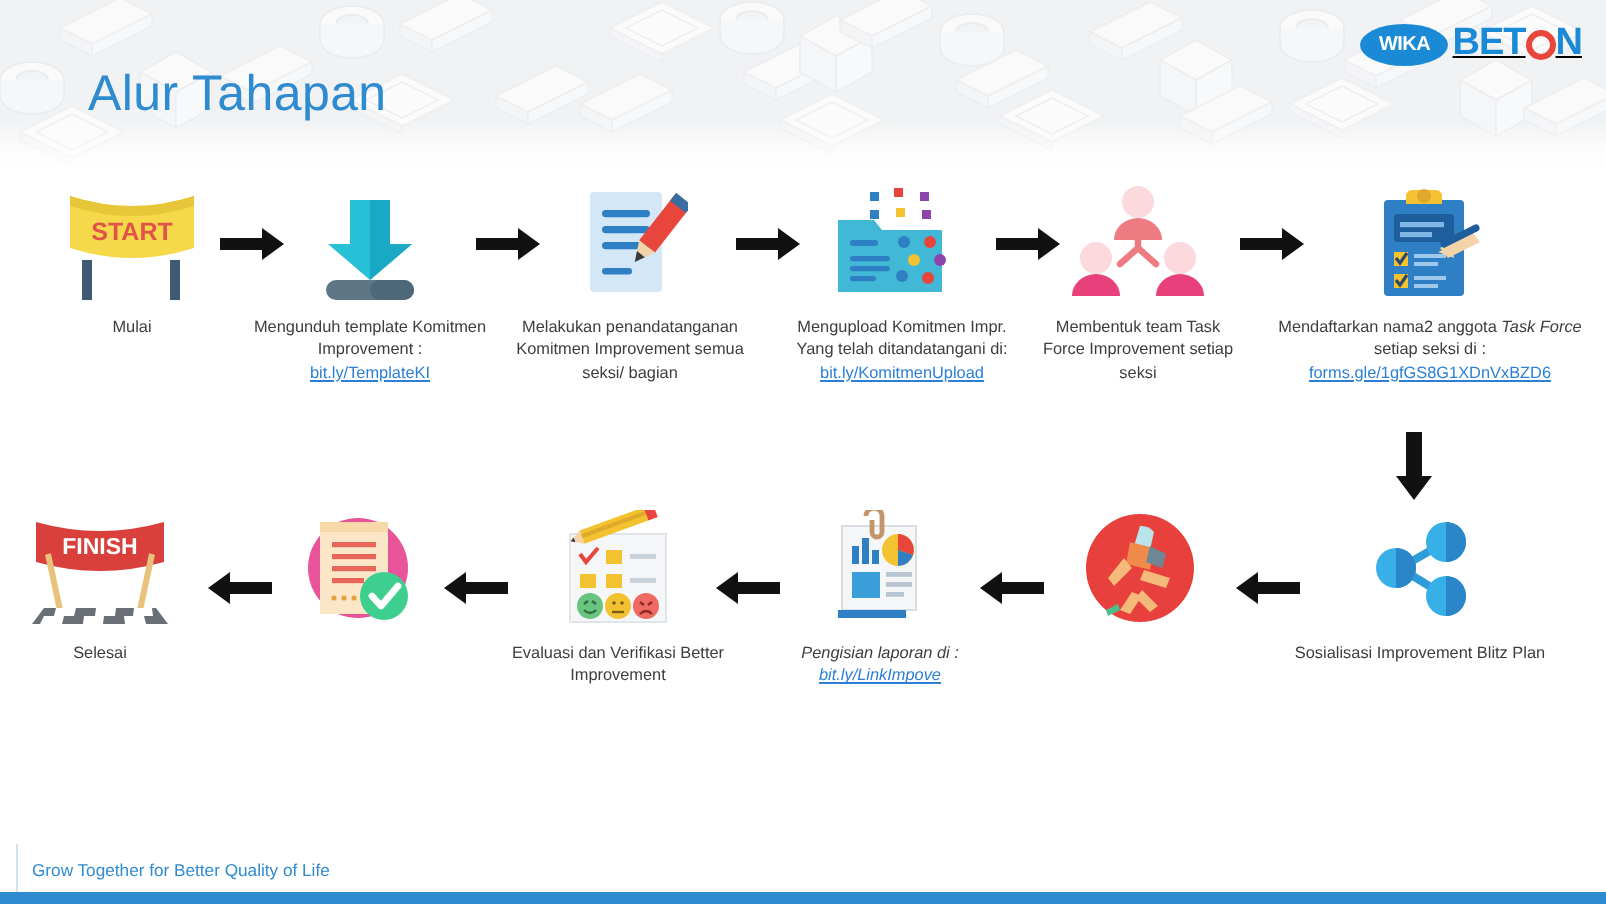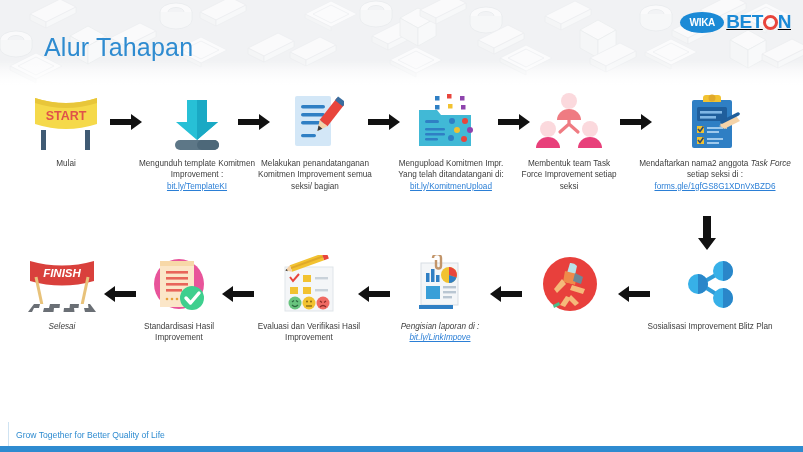--- a/index.html
+++ b/index.html
@@ -222,21 +222,21 @@
       </div>
       <div class="step-label">Mulai</div>
     </div>
 
     <div class="arrow" style="left:110px; top:26px;">
       <svg width="32" height="16" viewBox="0 0 32 16">
           <path d="M0 5 L21 5 L21 0 L32 8 L21 16 L21 11 L0 11 Z" fill="#111111"></path>
         </svg>
     </div>
 
-    <div class="step" style="left:124px; top:2px; width:122px;margin-left:12px;">
+    <div class="step" style="left:124px; top:2px; width:122px;">
       <div class="step-icon">
         <svg width="58" height="58" viewBox="0 0 58 58">
           <path d="M19 8 L39 8 L39 30 L50 30 L29 48 L8 30 L19 30 Z" fill="#27c0d6"></path>
           <path d="M29 8 L39 8 L39 30 L50 30 L29 48 Z" fill="#1aa9c4"></path>
           <rect x="7" y="48" width="44" height="10" rx="5" fill="#5d7787"></rect>
           <rect x="29" y="48" width="22" height="10" rx="5" fill="#4d6879"></rect>
         </svg>
       </div>
       <div class="step-label">Mengunduh template Komitmen  Improvement :</div>
       <a class="step-link" href="#">bit.ly/TemplateKI</a>
@@ -453,21 +453,21 @@
           <circle cx="18" cy="48" r="6.5" fill="#68c47e"></circle>
           <path d="M15 47 l2 -1.5 M21 47 l-2 -1.5 M15 50 q3 3 6 0" stroke="#2e6b42" stroke-width="1.2" fill="none"></path>
           <circle cx="32" cy="48" r="6.5" fill="#f2c230"></circle>
           <circle cx="30" cy="46.5" r="0.9" fill="#7a5d10"></circle>
             <circle cx="34" cy="46.5" r="0.9" fill="#7a5d10"></circle>
           <path d="M29 51 h6" stroke="#7a5d10" stroke-width="1.2"></path>
           <circle cx="46" cy="48" r="6.5" fill="#ef6a63"></circle>
           <path d="M43 46 l2 1.5 M49 46 l-2 1.5 M43 52 q3 -3 6 0" stroke="#8c2b26" stroke-width="1.2" fill="none"></path>
         </svg>
       </div>
-      <div class="step-label">Evaluasi dan Verifikasi Hasil Improvement</div>
+      <div class="step-label">Evaluasi dan Verifikasi Better Improvement</div>
     </div>
 
     <div class="arrow" style="left:222px; top:198px;">
       <svg width="32" height="16" viewBox="0 0 32 16">
           <path d="M32 5 L11 5 L11 0 L0 8 L11 16 L11 11 L32 11 Z" fill="#111111"></path>
         </svg>
     </div>
 
     <div class="step" style="left:130px; top:165px; width:98px;">
       <div class="step-icon">
@@ -479,30 +479,29 @@
           <rect x="18" y="22" width="22" height="2.6" fill="#e8655a"></rect>
           <rect x="18" y="28" width="22" height="2.6" fill="#e8655a"></rect>
           <rect x="18" y="34" width="16" height="2.6" fill="#e8655a"></rect>
           <circle cx="19" cy="44" r="1.3" fill="#e8a03a"></circle>
           <circle cx="24" cy="44" r="1.3" fill="#e8a03a"></circle>
           <circle cx="29" cy="44" r="1.3" fill="#e8a03a"></circle>
           <circle cx="44" cy="43" r="12" fill="#3ecf8e"></circle>
           <path d="M38 43 L42.5 48 L51 38" stroke="#ffffff" stroke-width="3.4" fill="none" stroke-linecap="round" stroke-linejoin="round"></path>
         </svg>
       </div>
-      <div class="step-label">Standardisasi Hasil Improvement</div>
     </div>
 
     <div class="arrow" style="left:104px; top:198px;">
       <svg width="32" height="16" viewBox="0 0 32 16">
           <path d="M32 5 L11 5 L11 0 L0 8 L11 16 L11 11 L32 11 Z" fill="#111111"></path>
         </svg>
     </div>
 
-    <div class="step" style="left:16px; top:165px; width:92px;font-style:italic;">
+    <div class="step" style="left:4px; top:165px; width:92px;">
       <div class="step-icon">
         <svg width="80" height="58" viewBox="0 0 80 58">
           <path d="M8 6 Q40 15 72 6 L72 26 Q40 35 8 26 Z" fill="#d9403c"></path>
           <text x="40" y="22" font-family="Liberation Sans, sans-serif" font-size="11.5" font-weight="bold" fill="#ffffff" text-anchor="middle">FINISH</text>
           <path d="M14 22 L20 50" stroke="#e8c27a" stroke-width="3"></path>
           <path d="M66 22 L60 50" stroke="#e8c27a" stroke-width="3"></path>
           <path d="M12 49 L68 49 L74 57 L6 57 Z" fill="#6a6f75"></path>
           <g fill="#ffffff">
             <path d="M18 49 L28 49 L27 53 L17 53 Z"></path>
             <path d="M38 49 L48 49 L47.5 53 L37.5 53 Z"></path>

